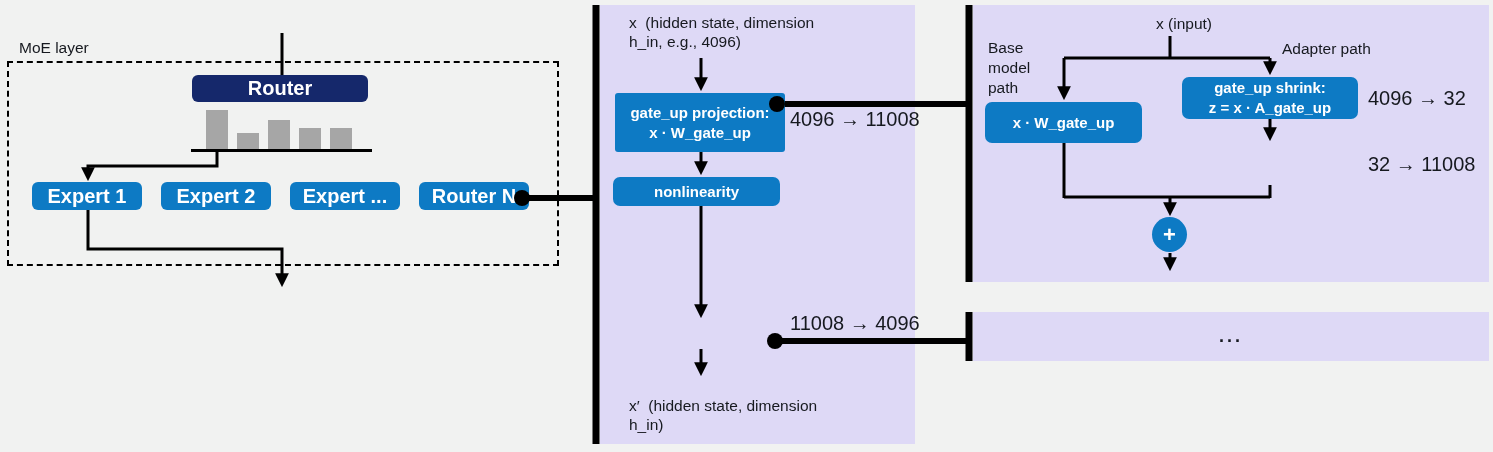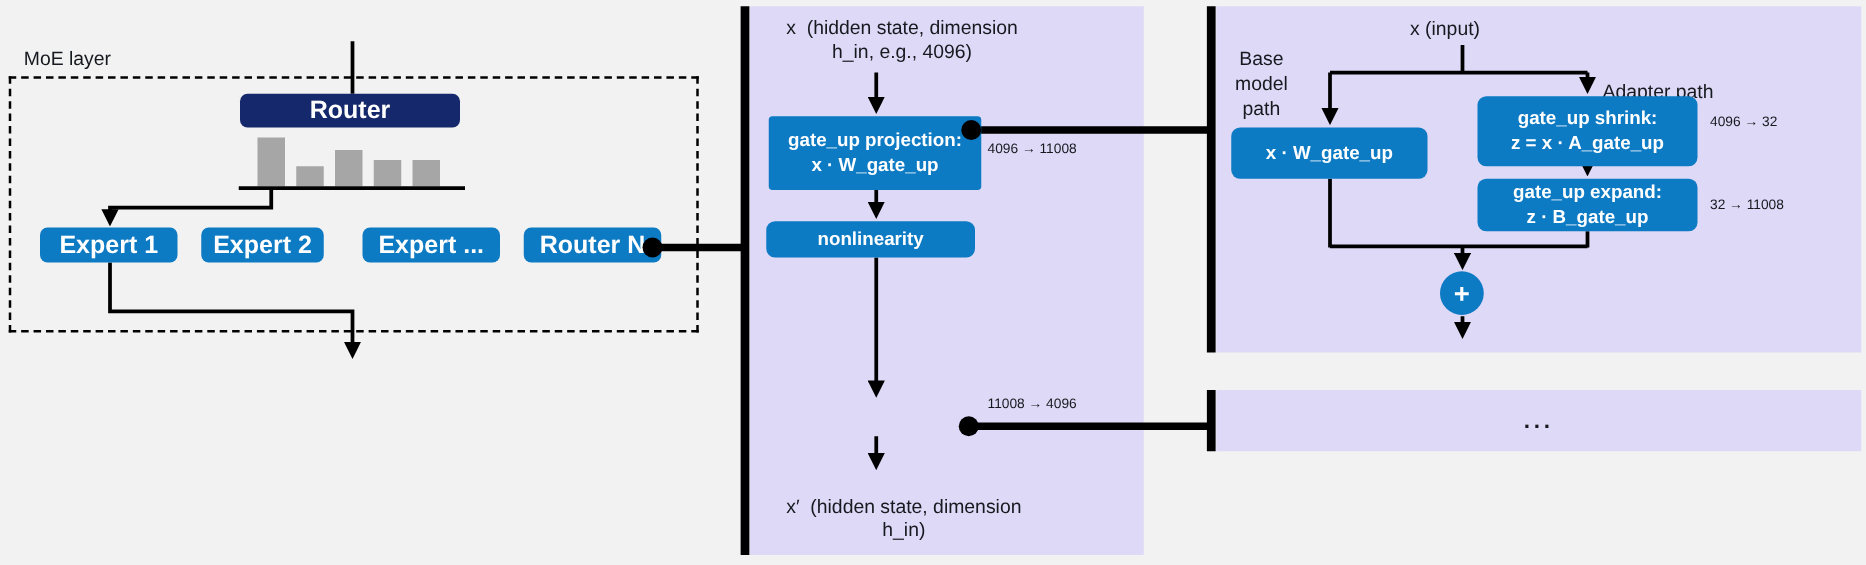--- a/index.html
+++ b/index.html
@@ -4,22 +4,22 @@
 <style>
   html,body{margin:0;padding:0;background:var(--background,#f1f2f1);}
   .stage{
     position:relative;width:1493px;height:452px;overflow:hidden;
     background:var(--background,#f1f2f1);
     font-family:"Liberation Sans","DejaVu Sans",sans-serif;
     color:var(--text-dark,#16191f);
   }
   .abs{position:absolute;}
   .pre{white-space:pre-wrap;}
-  .lbl{font-size:15.5px;line-height:19px;text-align:center;}
-  .dims{font-size:11px;line-height:19px;}
+  .lbl{font-size:15.5px;line-height:19px;}
+  .dims{font-size:20px;line-height:19px;}
   .panel{position:absolute;background:var(--panel-lavender,#ded9f6);}
   .bluebox{
     position:absolute;background:var(--box-blue,#0d7ac4);color:var(--box-text,#fff);
     border-radius:7px;display:flex;align-items:center;justify-content:center;
     text-align:center;font-weight:700;font-size:15px;line-height:20px;
   }
   .router{
     position:absolute;background:var(--router-navy,#15286b);color:var(--box-text,#fff);
     border-radius:6px;display:flex;align-items:center;justify-content:center;
     font-weight:700;font-size:20px;
@@ -93,53 +93,51 @@
   <div class="bars" style="left:206px;top:110px;height:39px;">
       <div class="bar" style="height: 39px;"></div>
       <div class="bar" style="height: 16px;"></div>
       <div class="bar" style="height: 29px;"></div>
       <div class="bar" style="height: 21px;"></div>
       <div class="bar" style="height: 21px;"></div>
     </div>
   <div class="axisline" style="left:191px;top:149px;width:181px;height:3px;"></div>
 
   <div class="bluebox expert" style="left:32px;top:182px;width:110px;height:28px;">Expert 1</div>
-  <div class="bluebox expert" style="left:161px;top:182px;width:98px;height:28px;">Expert 2</div>
+  <div class="bluebox expert" style="left:161px;top:182px;width:110px;height:28px;">Expert 2</div>
   <div class="bluebox expert" style="left:290px;top:182px;width:110px;height:28px;">Expert ...</div>
   <div class="bluebox expert" style="left:419px;top:182px;width:110px;height:28px;">Router N</div>
 
   <div class="abs lbl pre" style="left:629px;top:13px;">x  (hidden state, dimension
 h_in, e.g., 4096)</div>
 
   <div class="bluebox pre" style="left:615px;top:93px;width:170px;height:59px;border-radius:3px;">gate_up projection:
 x · W_gate_up</div>
   <div class="abs dims" style="left:790px;top:110px;">4096 → 11008</div>
 
   <div class="bluebox" style="left:613px;top:177px;width:167px;height:29px;">nonlinearity</div>
 
 
   <div class="abs dims" style="left:790px;top:314px;">11008 → 4096</div>
 
   <div class="abs lbl pre" style="left:629px;top:396px;">x′  (hidden state, dimension
 h_in)</div>
 
-  <div class="abs lbl" style="left:1128px;top:14px;width:84px;text-align:left;">x  (input)</div>
+  <div class="abs lbl" style="left:1128px;top:14px;width:84px;text-align:right;">x  (input)</div>
   <div class="abs lbl pre" style="left:988px;top:38px;line-height:20px;">Base
 model
 path</div>
-  <div class="abs lbl" style="left:1282px;top:39px;margin-top:25px;">Adapter path</div>
+  <div class="abs lbl" style="left:1282px;top:39px;">Adapter path</div>
 
   <div class="bluebox" style="left:985px;top:102px;width:157px;height:41px;">x · W_gate_up</div>
 
-  <div class="bluebox pre" style="left:1182px;top:77px;width:176px;height:56px;">gate_up shrink:
+  <div class="bluebox pre" style="left:1182px;top:77px;width:176px;height:42px;">gate_up shrink:
 z = x · A_gate_up</div>
   <div class="abs dims" style="left:1368px;top:89px;">4096 → 32</div>
 
-  <div class="bluebox pre" style="left:1182px;top:143px;width:176px;height:42px;">gate_up expand:
-z · B_gate_up</div>
   <div class="abs dims" style="left:1368px;top:155px;">32 → 11008</div>
 
   <div class="pluscircle" style="left:1152px;top:217px;">+</div>
 
   <svg class="layer" width="1493" height="452" viewBox="0 0 1493 452">
     <circle cx="522" cy="198" r="8" fill="#000"></circle>
     <circle cx="777" cy="104" r="8" fill="#000"></circle>
     <circle cx="775" cy="341" r="8" fill="#000"></circle>
   </svg>
 

